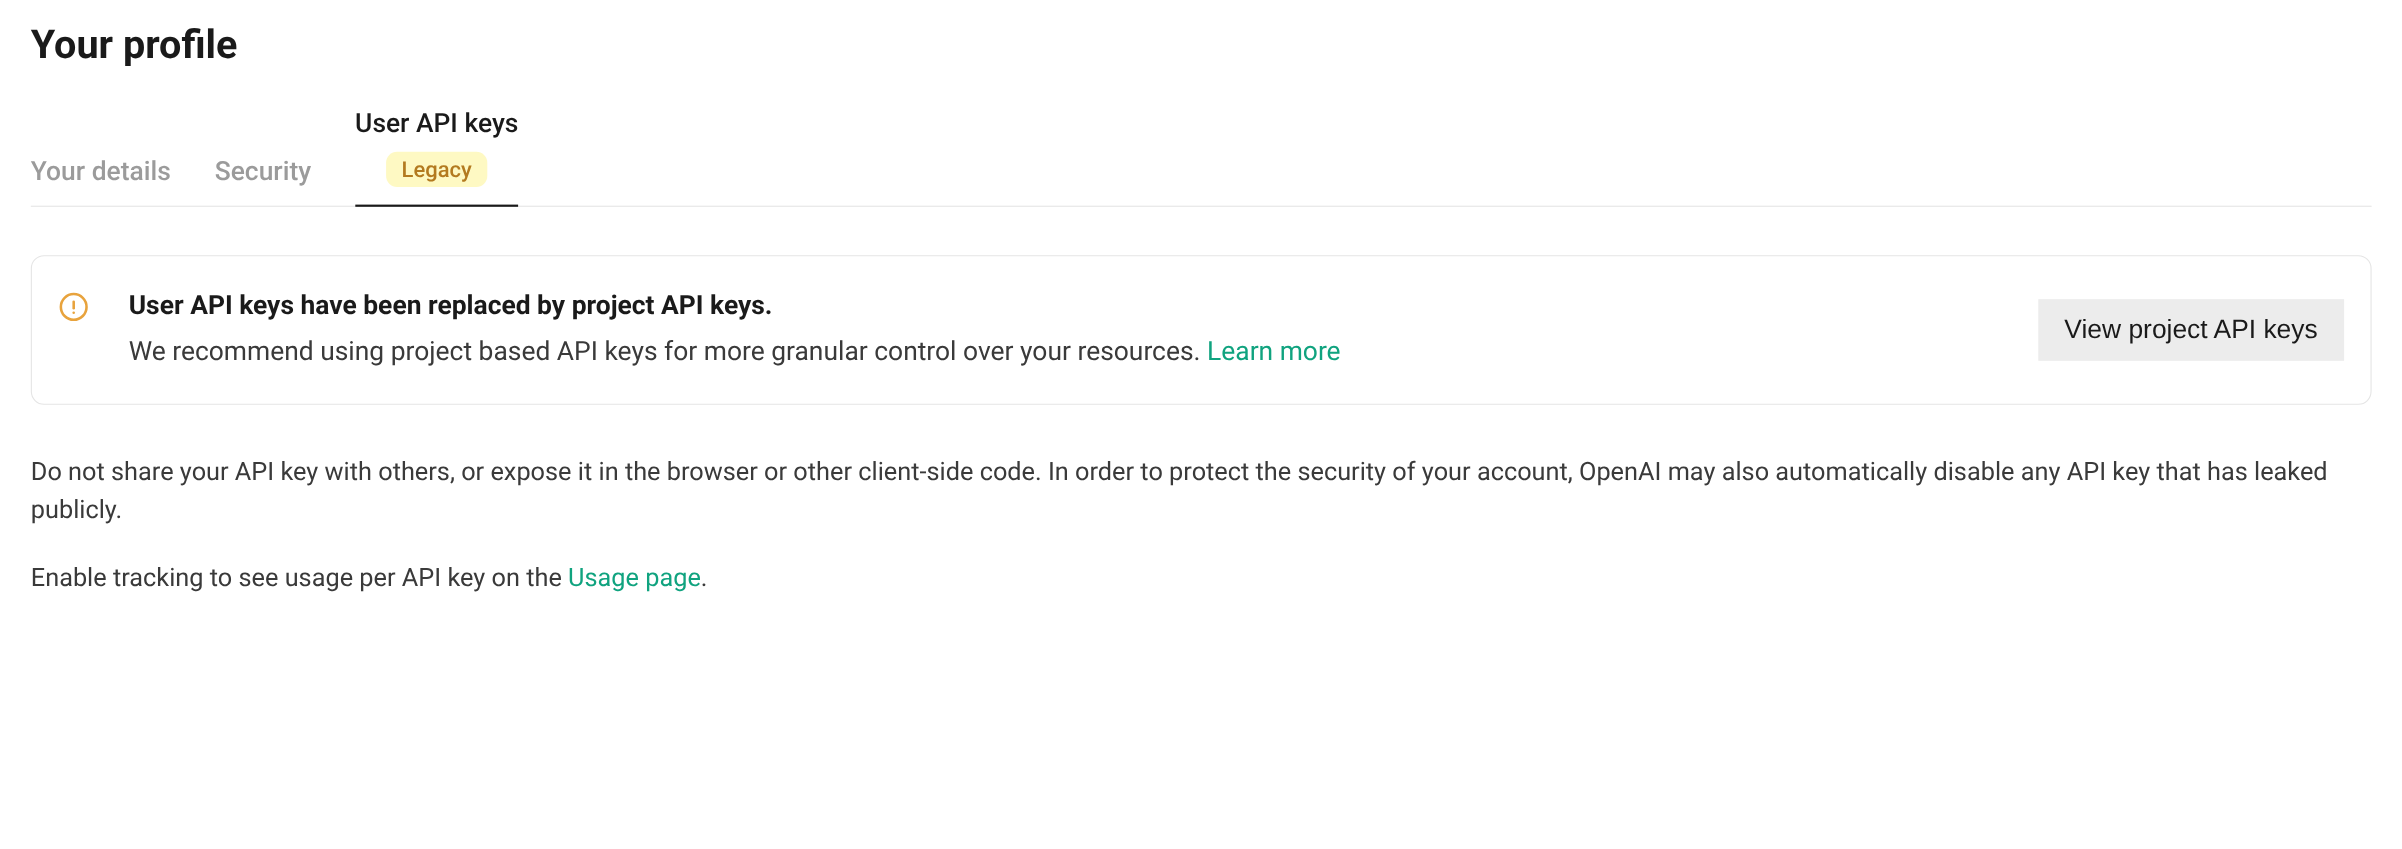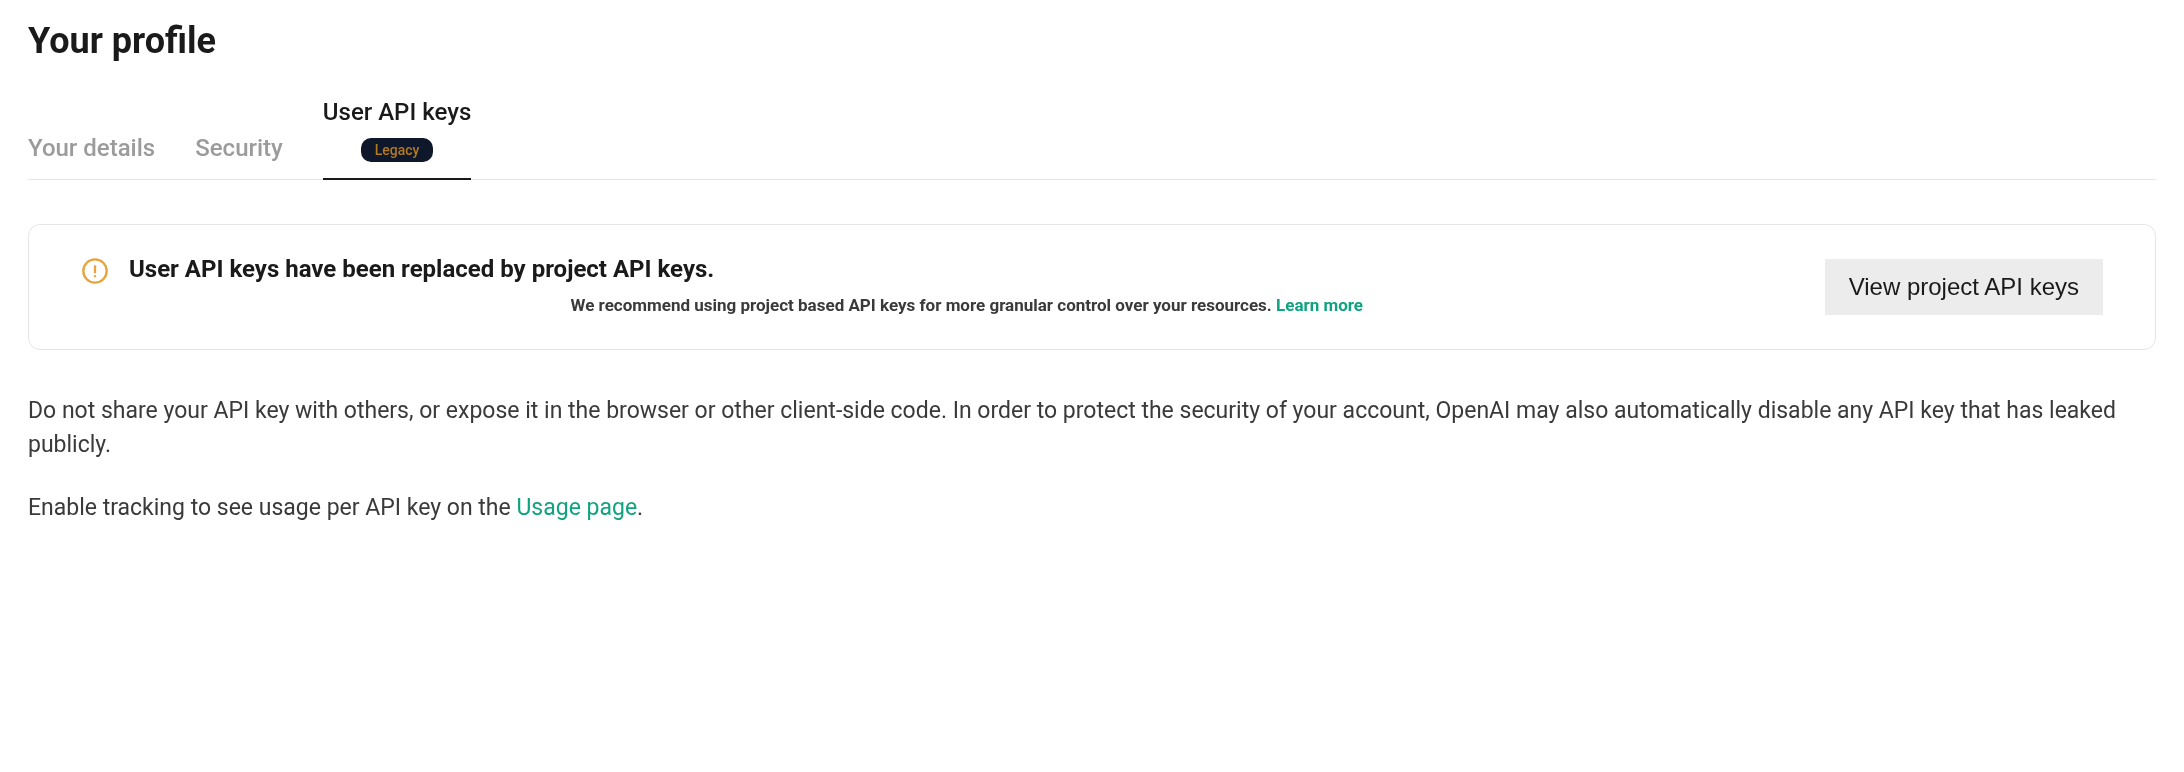--- a/index.html
+++ b/index.html
@@ -37,34 +37,34 @@
       gap: 12px;
       border-bottom: 2px solid transparent;
       margin-bottom: -1px;
     }
     .tab.active {
       color: #1a1a1a;
       border-bottom: 2px solid #1a1a1a;
       flex-direction: column;
     }
     .badge {
-      background: #0f172a;
+      background: #fef9c3;
       color: #b37a1f;
-      font-size: 14px;
+      font-size: 20px;
       font-weight: 500;
       padding: 4px 14px;
       border-radius: 10px;
     }
     .alert-box {
       border: 1px solid #e5e5e5;
       border-radius: 12px;
-      padding: 30px 52px;
+      padding: 30px 24px;
       display: flex;
       align-items: center;
-      gap: 20px;
+      gap: 36px;
       margin-bottom: 44px;
     }
     .alert-icon {
       flex-shrink: 0;
       align-self: flex-start;
       margin-top: 2px;
     }
     .alert-icon svg {
       width: 28px;
       height: 28px;
@@ -72,25 +72,24 @@
     .alert-content {
       flex: 1;
     }
     .alert-title {
       font-size: 24px;
       font-weight: 700;
       color: #1a1a1a;
       margin-bottom: 10px;
     }
     .alert-desc {
-      font-size: 17px;
-      font-weight: 700;
+      font-size: 24px;
+      font-weight: 400;
       color: #3a3a3a;
       line-height: 1.5;
-      text-align: center;
     }
     .link {
       color: #10a37f;
       text-decoration: none;
       cursor: pointer;
     }
     .alert-button {
       background: #ececec;
       border: none;
       border-radius: 0;

